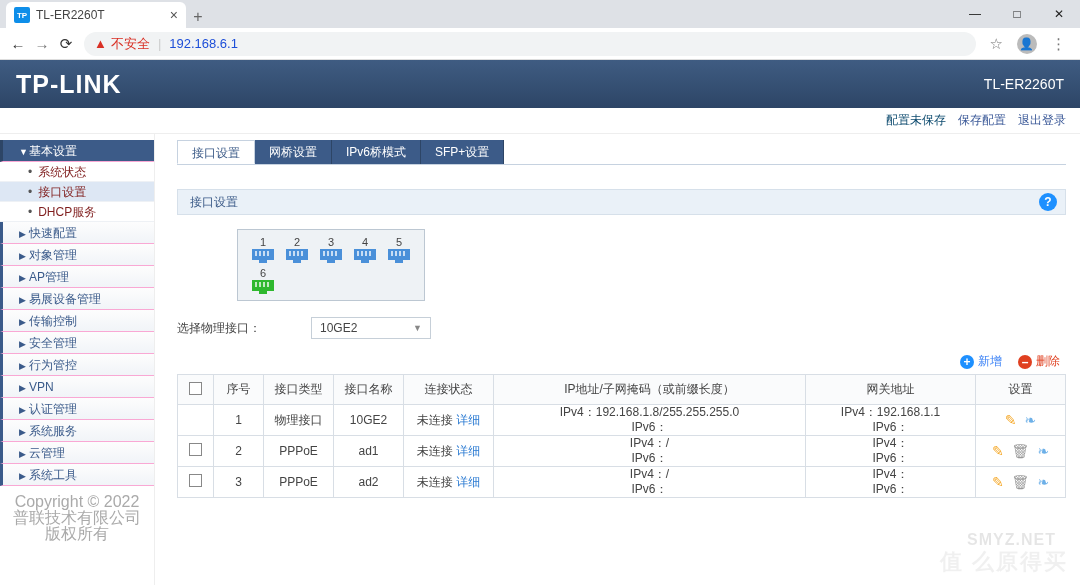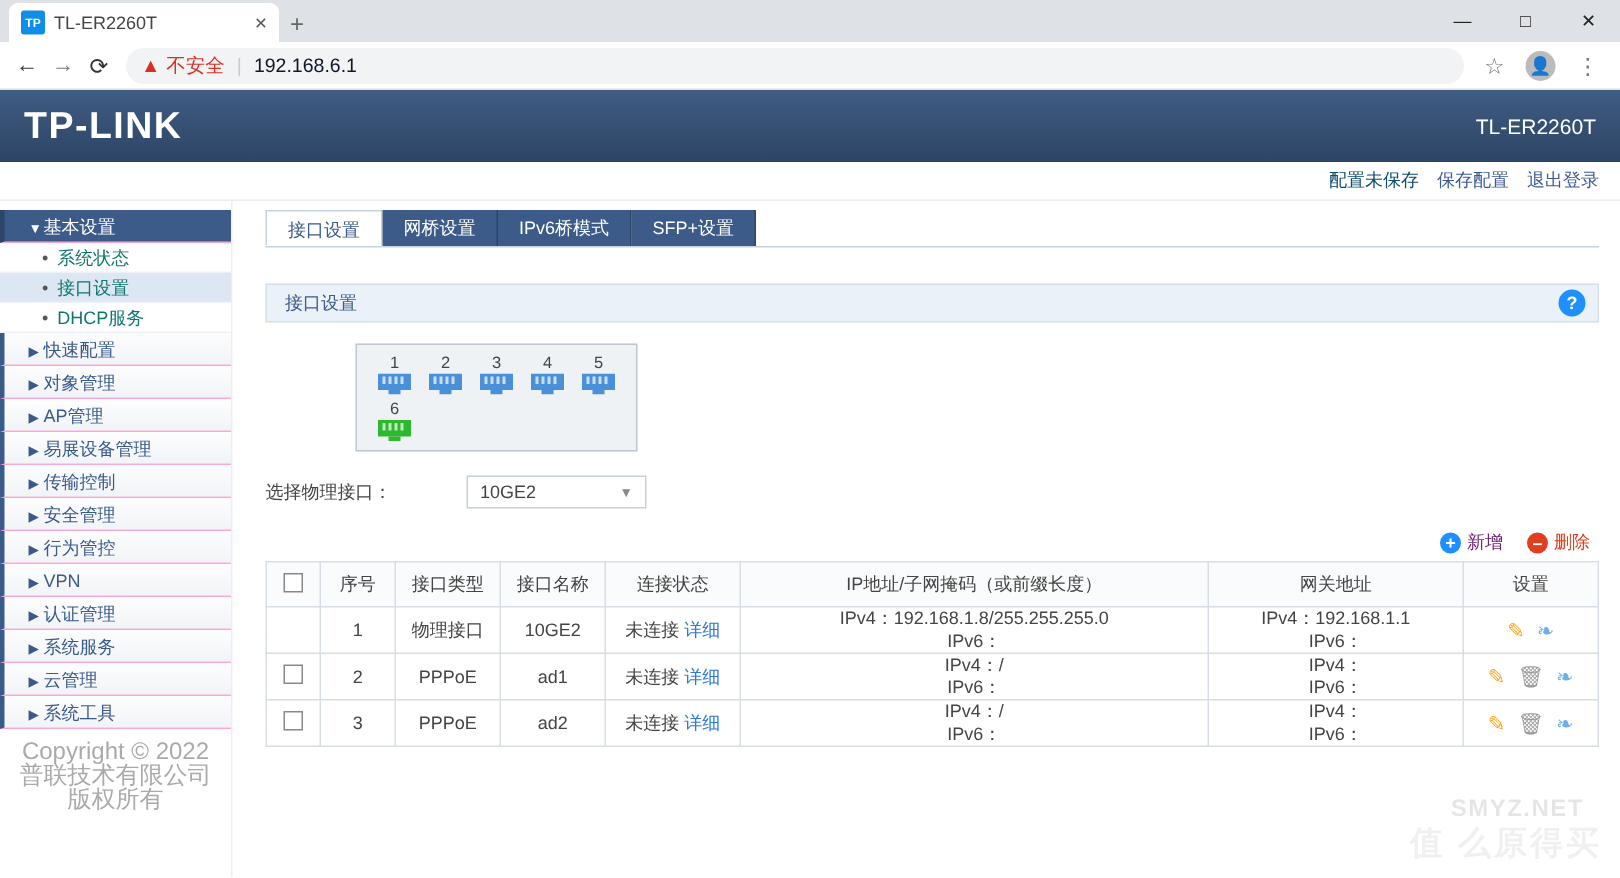--- a/index.html
+++ b/index.html
@@ -13,21 +13,21 @@
   .chrome-newtab { width: 24px; text-align: center; color: #666; font-size: 16px; padding-bottom: 2px;}
   .chrome-win-controls { margin-left: auto; display: flex; }
   .chrome-win-controls div { width: 42px; height: 28px; display:flex; align-items:center; justify-content:center; color:#222; font-size:12px;}
   .chrome-addr { height: 32px; background: #fff; display: flex; align-items: center; border-bottom: 1px solid #ddd; padding: 0 6px; }
   .chrome-addr .navbtn { width: 24px; text-align: center; color: #777; font-size: 15px; }
   .chrome-addr .navbtn.active { color: #333; }
   .urlpill { flex: 1; height: 24px; background: #f1f3f4; border-radius: 12px; display: flex; align-items: center; padding: 0 10px; margin: 0 6px; color: #555; font-size: 13px; }
   .urlpill .warn { color: #d93025; display: flex; align-items: center; gap: 4px; margin-right: 8px; }
   .urlpill .warn-tri { font-size: 13px; }
   .urlpill .pipe { color: #ccc; margin-right: 8px; }
-  .urlpill .addr { color: #0f172a; }
+  .urlpill .addr { color: #1d4ed8; }
   .chrome-addr .righticons { display:flex; gap:14px; align-items:center; color:#777; font-size:15px; margin: 0 8px;}
   .avatar { width:20px; height:20px; border-radius:50%; background:#bbb; display:flex; align-items:center; justify-content:center; color:#fff; font-size:12px;}
 
   
   .banner { height: 48px; background: linear-gradient(#3f5c82, #2d4566); display: flex; align-items: center; padding: 0 16px; color: #fff; }
   .brand { font-family: Arial, sans-serif; font-size: 25px; font-weight: 900; letter-spacing: 1px; }
   .model { margin-left: auto; font-size: 14px; }
 
   
   .actionbar { height: 26px; border-bottom: 1px solid #eee; display: flex; justify-content: flex-end; align-items: center; gap: 12px; padding: 0 14px; font-size: 12px; }
@@ -35,21 +35,21 @@
   .actionbar .blue { color: #3b5998; cursor: pointer; }
 
   
   .main { display: flex; height: calc(585px - 28px - 32px - 48px - 26px); }
 
   
   .sidebar { width: 155px; background: #fff; border-right: 1px solid #eee; padding-top: 6px; overflow:hidden;}
   .nav-item { height: 22px; line-height: 22px; padding-left: 16px; border-bottom: 1px solid #f9a8d4; border-left: 3px solid #3a5a8a; color: #3a5a8a; font-size: 12px; cursor: pointer; background: linear-gradient(#fdfdfd,#f1f4f8);}
   .nav-item.expanded { background: #3c5b88; color: #fff; border-left-color:#2d4566;}
   .nav-item .caret { display:inline-block; width:10px; font-size:9px;}
-  .nav-sub { padding-left: 28px; height: 20px; line-height: 20px; font-size: 12px; color: #0f766e; border-bottom: 1px solid #eef1f5; cursor:pointer;}
+  .nav-sub { padding-left: 28px; height: 20px; line-height: 20px; font-size: 12px; color: #7f1d1d; border-bottom: 1px solid #eef1f5; cursor:pointer;}
   .nav-sub::before { content: "•"; margin-right: 6px; color:#555;}
   .nav-sub.active { background: #dde7f4; }
   .copyright { text-align: center; color: #aaa; font-size: 16px; line-height: 16px; padding-top: 8px;}
 
   
   .content { flex: 1; padding: 6px 14px 0 22px; font-size: 12px; }
 
   .tabs-row { display: flex; border-bottom: 1px solid #c6d2e0; }
   .tab { height: 24px; line-height: 24px; padding: 0 14px; background: #3c5b88; color: #fff; font-size: 12px; margin-right: 0; border-right: 1px solid #2d4566; cursor:pointer;}
   .tab.active { background: #fff; color: #3c5b88; border: 1px solid #c6d2e0; border-bottom: 1px solid #fff; margin-bottom: -1px;}
@@ -67,21 +67,21 @@
 
   .if-select-row { margin-top: 16px; display:flex; align-items:center; gap: 50px;}
   .if-select-row label{ color:#444;}
   .dropdown { width: 120px; height: 22px; border: 1px solid #c6cfd8; background:#fff; display:flex; align-items:center; padding:0 8px; color:#444; cursor:pointer;}
   .dropdown .dd-caret{ margin-left:auto; color:#888; font-size:9px;}
 
   .tbl-actions { margin-top: 14px; display:flex; justify-content:flex-end; gap:16px; padding-right:6px;}
   .tbl-actions span{ display:flex; align-items:center; gap:4px; cursor:pointer; font-size:12px;}
   .plus-badge{ width:14px;height:14px;border-radius:50%;background:#1e90ff;color:#fff;display:flex;align-items:center;justify-content:center;font-weight:bold;font-size:11px;}
   .minus-badge{ width:14px;height:14px;border-radius:50%;background:#e04020;color:#fff;display:flex;align-items:center;justify-content:center;font-weight:bold;font-size:11px;}
-  .add-lbl{color:#701a75;font-family:Liberation Mono, monospace;} .del-lbl{color:#e04020;}
+  .add-lbl{color:#3b82f6;font-family:Liberation Mono, monospace;} .del-lbl{color:#e04020;}
 
   table.iface { width: 100%; border-collapse: collapse; margin-top: 4px;}
   table.iface th, table.iface td { border: 1px solid #d8dee5; height: 30px; text-align: center; font-size: 12px; font-weight: normal; color:#444; vertical-align:middle;}
   table.iface th { background: #fafbfc; }
   table.iface td .sub{ line-height:15px; }
   .chk { width:13px; height:13px; border:1px solid #888; display:inline-block; background:#fff;}
   .lnk { color:#2a7ad2; cursor:pointer; }
   .op-icons{ display:flex; justify-content:center; gap:8px; font-size:14px;}
   .pencil{ color:#f5a623; cursor:pointer;}
   .trash{ color:#999; cursor:pointer;}

